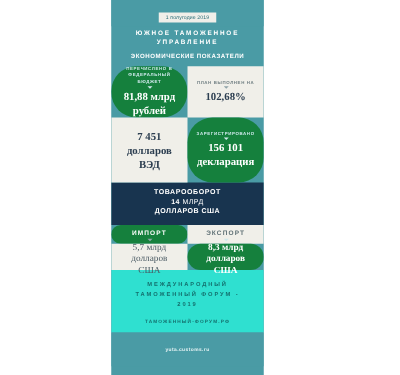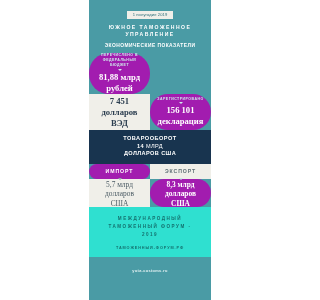--- a/index.html
+++ b/index.html
@@ -67,21 +67,21 @@
   .cell {
     width: 50%;
     box-sizing: border-box;
     position: relative;
     display: flex;
     flex-direction: column;
     align-items: center;
     justify-content: center;
     text-align: center;
   }
-  .bg-teal  { background: #a21caf; border-radius: 20px; }
+  .bg-teal  { background: #15803d; border-radius: 20px; }
   .bg-cream { background: #f0efe9; }
 
   .cap {
     font-size: 3.5px;
     font-weight: bold;
     letter-spacing: 0.5px;
     line-height: 1.45;
     padding: 0 4px;
   }
   .cap-on-teal  { color: #cfe9ec; }
@@ -102,21 +102,21 @@
     width: 0; height: 0;
     border-left: 2.4px solid transparent;
     border-right: 2.4px solid transparent;
     margin: 0.6px auto 0 auto;
   }
   .tri-light { border-top: 2.4px solid #cfe9ec; }
   .tri-dark  { border-top: 2.4px solid #8fa3a8; }
 
   
   .row-a { height: 41px; }
-  .row-b { height: 36px; }
+  .row-b { height: 52px; }
 
   
   .turnover {
     background: #18344f;
     color: #ffffff;
     text-align: center;
     height: 34px;
     display: flex;
     flex-direction: column;
     align-items: center;
@@ -141,21 +141,21 @@
 
   
   .ie-head { height: 15px; }
   .ie-head .lbl {
     font-size: 5.2px;
     font-weight: bold;
     letter-spacing: 0.9px;
   }
   .lbl-light { color: #ffffff; }
   .lbl-dark  { color: #5f7075; }
-  .ie-body { height: 28px; }
+  .ie-body { height: 21px; }
   .ie-body .val {
     font-family: "Liberation Serif", serif;
     font-size: 7.4px;
     line-height: 1.25;
   }
   .val-dark  { color: #4a5a63; }
   .val-light { color: #ffffff; font-weight: bold; }
 
   
   .forum {
@@ -210,20 +210,25 @@
   <div class="org-sub">ЭКОНОМИЧЕСКИЕ ПОКАЗАТЕЛИ</div>
 
   <div class="row row-a">
     <div class="cell bg-teal">
       <div class="cap cap-on-teal">ПЕРЕЧИСЛЕНО В</div>
       <div class="cap cap-on-teal">ФЕДЕРАЛЬНЫЙ БЮДЖЕТ</div>
       <div class="tri tri-light"></div>
       <div class="big big-on-teal">81,88 млрд</div>
       <div class="big big-on-teal">рублей</div>
     </div>
+    <div class="cell bg-cream">
+      <div class="cap cap-on-cream">ПЛАН ВЫПОЛНЕН НА</div>
+      <div class="tri tri-dark"></div>
+      <div class="big big-on-cream">102,68%</div>
+    </div>
   </div>
 
   <div class="row row-b">
     <div class="cell bg-cream">
       <div class="big big-on-cream">7 451</div>
       <div class="big big-on-cream">долларов</div>
       <div class="big big-on-cream">ВЭД</div>
     </div>
     <div class="cell bg-teal">
       <div class="cap cap-on-teal">ЗАРЕГИСТРИРОВАНО</div>

